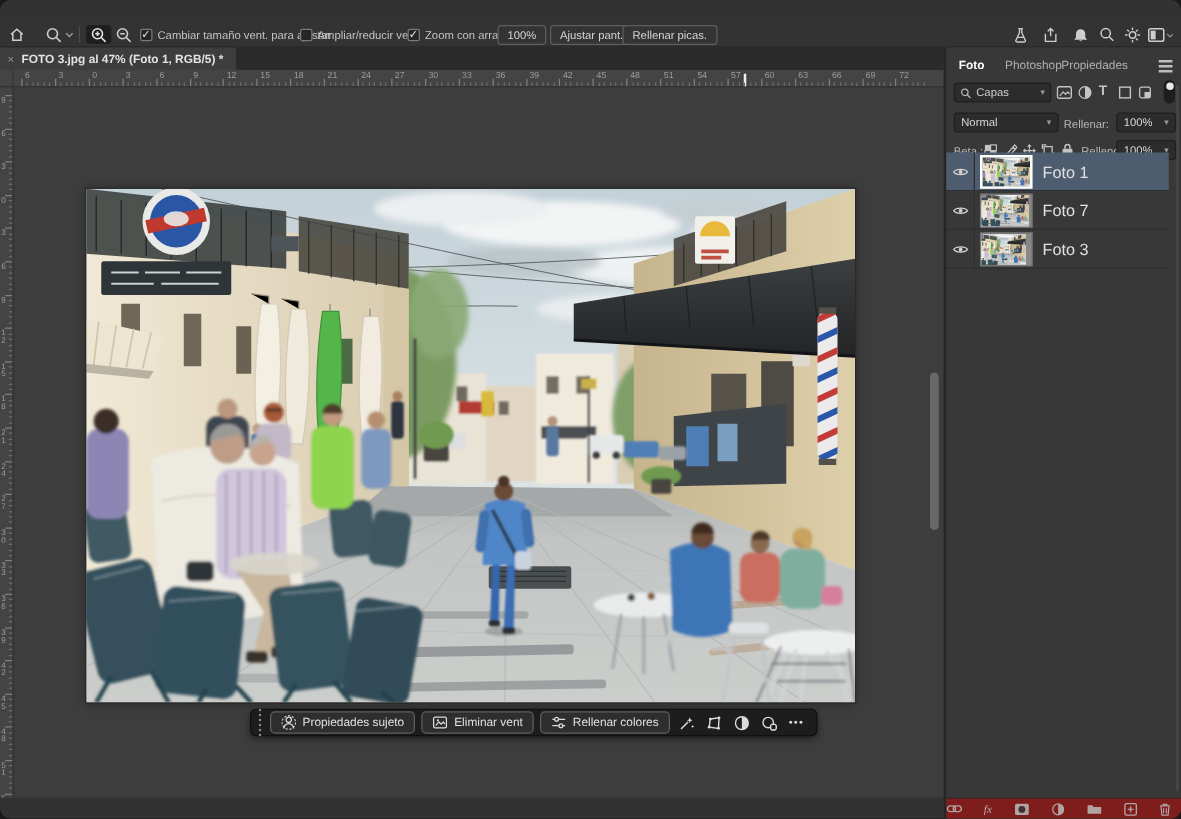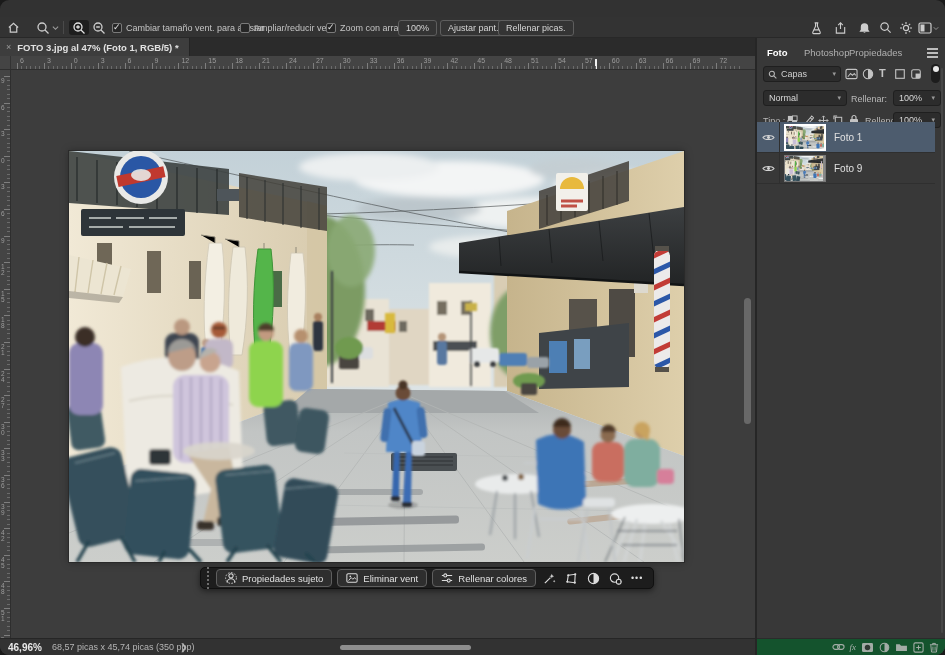--- a/index.html
+++ b/index.html
@@ -68,23 +68,23 @@
   .pfield{position:absolute;height:16px;background:#2c2c2c;border:1px solid #1f1f1f;border-radius:3px;color:#d8d8d8;font-size:9px;display:flex;align-items:center;padding:0 5px;}
   .pfield .chev{margin-left:auto;color:#9a9a9a;font-size:7px;}
   .plabel{position:absolute;top:4px;}
   
   #layers{position:absolute;left:0;top:84px;width:190px;}
   .lrow{position:relative;width:178px;height:31px;border-bottom:1px solid #2f2f2f;display:flex;align-items:center;}
   .lrow.selected{background:#4d5c6e;}
   .eyecell{width:23px;display:flex;justify-content:center;border-right:1px solid #2f2f2f;align-self:stretch;align-items:center;}
   .thumb{width:42px;height:27px;margin-left:4px;border:1px solid #777;overflow:hidden;background:#888;flex:0 0 auto;}
   .lrow.selected .thumb{border:2px solid #fff;}
-  .lname{margin-left:8px;font-size:10px;color:#e0e0e0;}
+  .lname{margin-left:8px;font-size:13px;color:#e0e0e0;}
   #gutterline{position:absolute;right:2px;top:30px;width:2px;height:565px;background:#5a5a5a;opacity:.45;border-radius:2px;}
-  #pactions{position:absolute;left:0;bottom:0;width:100%;height:17px;border-top:1px solid #2b2b2b;background:#14532d;display:flex;align-items:center;justify-content:flex-end;gap:5px;padding-right:6px;}
+  #pactions{position:absolute;left:0;bottom:0;width:100%;height:17px;border-top:1px solid #2b2b2b;background:#7f1d1d;display:flex;align-items:center;gap:17px;padding-right:6px;}
   #pactions .ai{display:flex;align-items:center;opacity:.85;}
   .fxtext{font-size:9px;font-style:italic;color:#c6c6c6;font-family:"Liberation Serif",serif;}
   svg{display:block;}
   .hidden-defs{position:absolute;width:0;height:0;overflow:hidden;}
 </style>
 </head>
 <body>
 
 <svg class="hidden-defs" aria-hidden="true">
   <defs>
@@ -942,26 +942,20 @@
             <circle cx="10.5" cy="10.5" r="2.6" fill="#1d1d1d" stroke="#dcdcdc" stroke-width="1.1"></circle>
             <path d="M10.5,8.6 v-1 M10.5,12.4 v1 M8.6,10.5 h-1 M12.4,10.5 h1" stroke="#dcdcdc" stroke-width="1"></path>
           </svg>
       </span>
       <span class="tico" style="color:#dcdcdc;font-size:9px;letter-spacing:1px;">•••</span>
     </div>
 
     <div id="vscroll"></div>
   </div>
 
-  <div id="statusbar">
-    <span id="zoompct">46,96%</span>
-    <span id="docinfo">68,57 picas x 45,74 picas (350 ppp)</span>
-    <span id="docchev">❯</span>
-    <div id="hscroll"></div>
-  </div>
 
   <div id="panel">
     <div id="ptabs">
       <span class="pt active" style="left:10px;">Foto</span>
       <span class="pt" style="left:47px;">Photoshop</span>
       <span class="pt" style="left:92px;">Propiedades</span>
       <span class="pmenu">
           <i></i>
           <i></i>
           <i></i>
@@ -1012,21 +1006,21 @@
           <span class="chev">▾</span>
       </div>
       <span class="plabel" style="left:94px;">Rellenar:</span>
       <div class="pfield" style="left:136px;top:0;width:48px;">
         <span>100%</span>
           <span class="chev">▾</span>
       </div>
     </div>
 
     <div class="prow" style="top:74px;">
-      <span class="plabel" style="left:6px;">Tipo.:</span>
+      <span class="plabel" style="left:6px;">Beta.:</span>
       <span class="fic" style="left:30px;top:3px;">
         <svg width="11" height="11" viewBox="0 0 12 12">
             <rect x="1" y="1" width="5" height="5" fill="#c4c4c4"></rect>
             <rect x="6" y="6" width="5" height="5" fill="#c4c4c4"></rect>
             <rect x="1" y="6" width="5" height="5" fill="none" stroke="#c4c4c4" stroke-width="1"></rect>
             <rect x="6" y="1" width="5" height="5" fill="none" stroke="#c4c4c4" stroke-width="1"></rect>
           </svg>
       </span>
       <span class="fic" style="left:46px;top:3px;">
         <svg width="11" height="11" viewBox="0 0 12 12">
@@ -1077,21 +1071,35 @@
           <svg width="13" height="9" viewBox="0 0 14 9">
               <path d="M1,4.5 C3,1.5 11,1.5 13,4.5 C11,7.5 3,7.5 1,4.5 Z" fill="none" stroke="#d4d4d4" stroke-width="1.1"></path>
               <circle cx="7" cy="4.5" r="1.6" fill="#d4d4d4"></circle>
             </svg>
         </span>
         <span class="thumb">
             <svg width="40" height="27" viewBox="30 20 555 371" preserveAspectRatio="xMidYMid slice">
               <use href="#scene"></use>
             </svg>
           </span>
-        <span class="lname">Foto 9</span>
+        <span class="lname">Foto 7</span>
+      </div>
+      <div class="lrow">
+        <span class="eyecell">
+          <svg width="13" height="9" viewBox="0 0 14 9">
+              <path d="M1,4.5 C3,1.5 11,1.5 13,4.5 C11,7.5 3,7.5 1,4.5 Z" fill="none" stroke="#d4d4d4" stroke-width="1.1"></path>
+              <circle cx="7" cy="4.5" r="1.6" fill="#d4d4d4"></circle>
+            </svg>
+        </span>
+        <span class="thumb">
+            <svg width="40" height="27" viewBox="60 0 555 391" preserveAspectRatio="xMidYMid slice">
+              <use href="#scene"></use>
+            </svg>
+          </span>
+        <span class="lname">Foto 3</span>
       </div>
     </div>
 
     <div id="gutterline"></div>
 
     <div id="pactions">
       <span class="ai">
         <svg width="13" height="8" viewBox="0 0 14 8">
             <rect x="1" y="1.5" width="7" height="5" rx="2.5" fill="none" stroke="#bcbcbc" stroke-width="1.2"></rect>
             <rect x="6" y="1.5" width="7" height="5" rx="2.5" fill="none" stroke="#bcbcbc" stroke-width="1.2"></rect>

